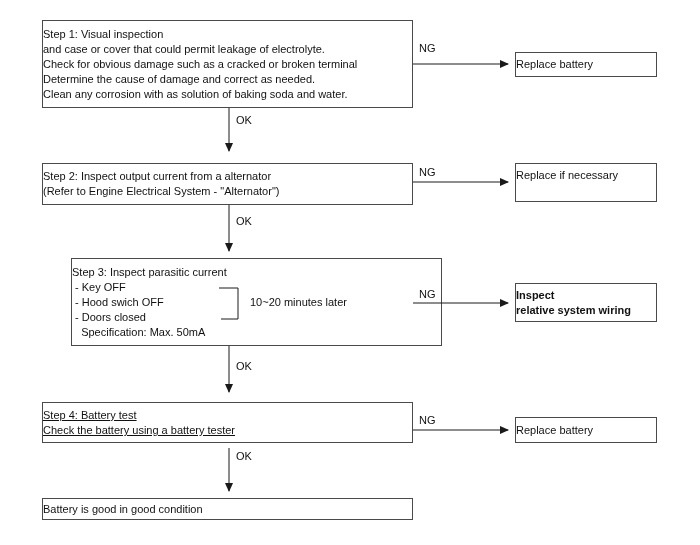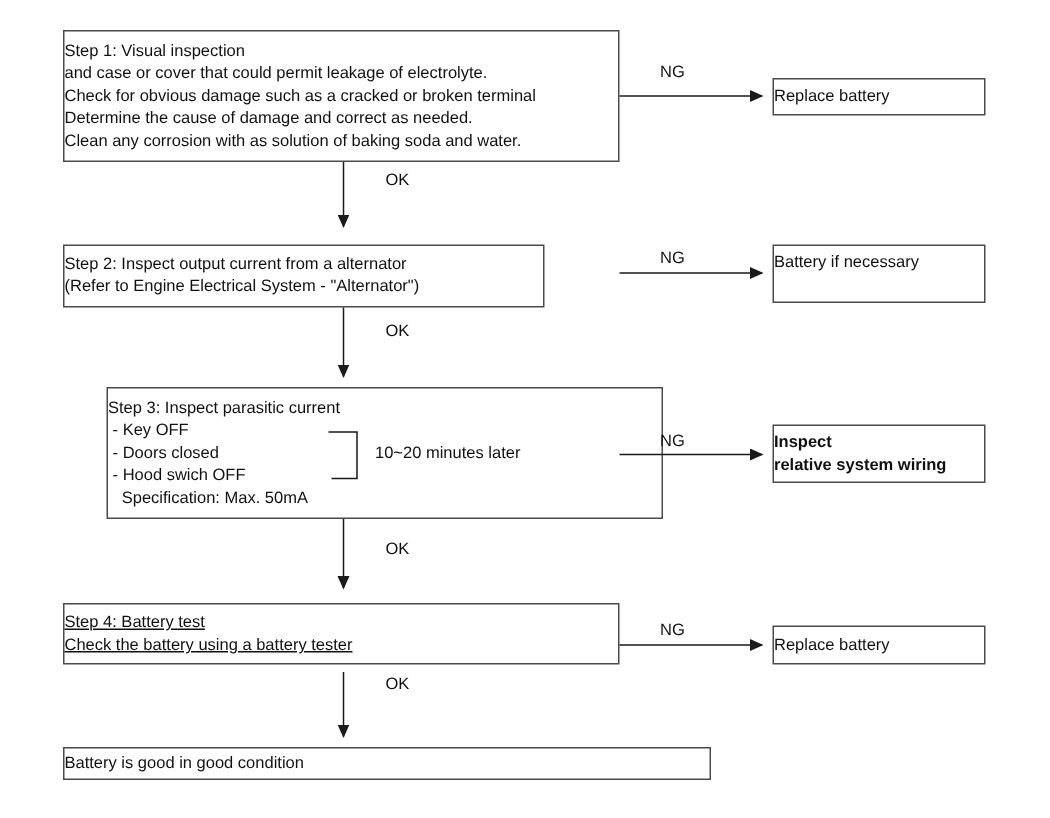--- a/index.html
+++ b/index.html
@@ -17,38 +17,37 @@
     box-sizing: border-box;
     border: 1px solid #4a4a4a;
     background: #ffffff;
     font-size: 11px;
     line-height: 15px;
   }
   .box .ln { white-space: pre; }
 
   
   #step1  { left: 42px;  top: 20px;  width: 371px; height: 88px; padding-top: 6px; }
-  #step2  { left: 42px;  top: 163px; width: 321px; height: 42px; padding-top: 5px; }
+  #step2  { left: 42px;  top: 163px; width: 371px; height: 42px; padding-top: 5px; }
   #step3  { left: 42px;  top: 258px; width: 371px; height: 88px; padding-top: 6px; margin-left: 29px; }
   #step4  { left: 42px;  top: 402px; width: 371px; height: 41px; padding-top: 5px; text-decoration: underline; }
-  #result { left: 42px;  top: 498px; width: 432px; height: 22px; padding-top: 3px; }
+  #result { left: 42px;  top: 498px; width: 371px; height: 22px; padding-top: 3px; }
 
   
   #out1 { left: 515px; top: 52px;  width: 142px; height: 25px; padding-top: 4px; }
   #out2 { left: 515px; top: 163px; width: 142px; height: 39px; padding-top: 4px; }
   #out3 { left: 515px; top: 283px; width: 142px; height: 39px; padding-top: 4px; font-weight: bold; }
   #out4 { left: 515px; top: 417px; width: 142px; height: 26px; padding-top: 5px; }
 
   .edge-label {
     position: absolute;
     font-size: 11px;
     line-height: 13px;
     color: #111111;
     white-space: nowrap;
-    margin-left: 21px;
   }
   #ng1 { left: 419px; top: 42px;  }
   #ng2 { left: 419px; top: 166px; }
   #ng3 { left: 419px; top: 288px; }
   #ng4 { left: 419px; top: 414px; }
   #ok1 { left: 236px; top: 114px; }
   #ok2 { left: 236px; top: 215px; }
   #ok3 { left: 236px; top: 360px; }
   #ok4 { left: 236px; top: 450px; }
 
@@ -83,40 +82,40 @@
   </div>
 
   <div class="box" id="step2">
     <div class="ln">Step 2: Inspect output current from a alternator</div>
     <div class="ln">(Refer to Engine Electrical System - "Alternator")</div>
   </div>
 
   <div class="box" id="step3">
     <div class="ln">Step 3: Inspect parasitic current</div>
     <div class="ln"> - Key OFF</div>
+    <div class="ln"> - Hood swich OFF</div>
     <div class="ln"> - Doors closed</div>
-    <div class="ln"> - Hood swich OFF</div>
     <div class="ln">   Specification: Max. 50mA</div>
   </div>
   <div id="bracket-note">10~20 minutes later</div>
 
   <div class="box" id="step4">
     <div class="ln">Step 4: Battery test</div>
     <div class="ln">Check the battery using a battery tester</div>
   </div>
 
   <div class="box" id="result">
     <div class="ln">Battery is good in good condition</div>
   </div>
 
   <div class="box" id="out1">
     <div class="ln">Replace battery</div>
   </div>
   <div class="box" id="out2">
-    <div class="ln">Battery if necessary</div>
+    <div class="ln">Replace if necessary</div>
   </div>
   <div class="box" id="out3">
     <div class="ln">Inspect</div>
     <div class="ln">relative system wiring</div>
   </div>
   <div class="box" id="out4">
     <div class="ln">Replace battery</div>
   </div>
 
   <div class="edge-label" id="ng1">NG</div>

